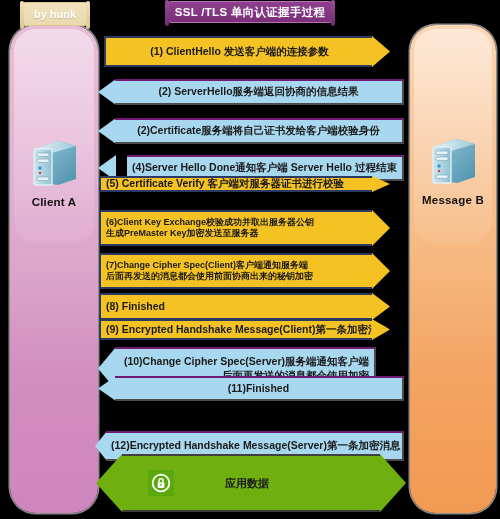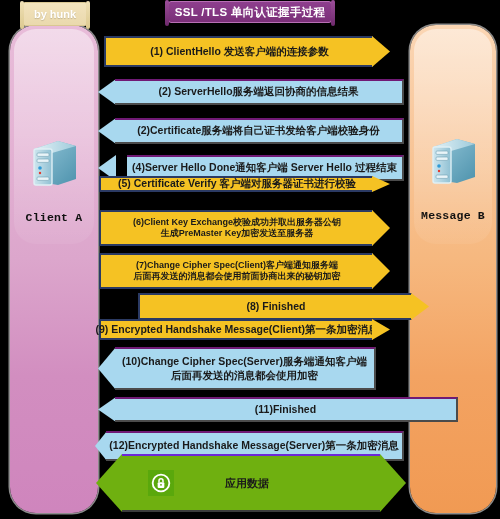--- a/index.html
+++ b/index.html
@@ -37,24 +37,23 @@
   }
 
   
   .node {
     position: absolute; left: 0; right: 0;
     display: flex; flex-direction: column; align-items: center;
   }
   #node-client { top: 110px; }
   #node-server { top: 108px; }
   .node-label {
-    margin-top: 16px;
+    margin-top: 1px;
     font-size: 11.5px; font-weight: bold; color: #111;
     letter-spacing: .2px;
-    font-family: Liberation Mono, monospace;
   }
   .srv { width: 52px; height: 56px; }
 
   
   #byhunk {
     position: absolute; left: 22px; top: 2px;
     width: 66px; height: 24px;
     background: linear-gradient(180deg,#f2e3bd,#ead9ad);
     border: 1px solid #d9c792;
     border-radius: 3px;
@@ -87,21 +86,20 @@
   #title-banner::after{ right:-4px; }
 
   
   .msg { position: absolute; display: flex; align-items: stretch; }
 
   .arrow-body {
     position: relative;
     display: flex; flex-direction: column; justify-content: center;
     flex: 1 1 auto;
     min-width: 0;
-    align-items: center;
   }
   .arrow-head {
     flex: 0 0 auto;
     width: 18px;
     align-self: stretch;
   }
 
   
   .msg.to-right .arrow-body {
     background: #f5c223;
@@ -127,21 +125,21 @@
   .msg.to-left .arrow-head {
     background: #a8d8ef;
     clip-path: polygon(100% 0, 100% 100%, 0 50%);
     margin-right: -1px;
     filter: drop-shadow(1px 0 0 #4b4b4b) drop-shadow(-1px 0 0 #4b4b4b);
   }
 
   
   .msg.bidir .arrow-body {
     background: #6fb010;
-    border-top: 2px solid #6d28d9;
+    border-top: 2px solid #404040;
     border-bottom: 2px solid #3b3b3b;
   }
   .msg.bidir .head-left {
     flex: 0 0 auto; width: 26px; align-self: stretch;
     background: #6fb010;
     clip-path: polygon(100% 0, 100% 100%, 0 50%);
   }
   .msg.bidir .head-right {
     flex: 0 0 auto; width: 26px; align-self: stretch;
     background: #6fb010;
@@ -286,21 +284,21 @@
   </div>
 
   <div class="msg to-right" id="msg-7" style="left:99px; top:253px; width:291px; height:36px;">
     <div class="arrow-body">
       <div class="msg-line lft sm">(7)Change Cipher Spec(Client)客户端通知服务端</div>
       <div class="msg-line lft sm">后面再发送的消息都会使用前面协商出来的秘钥加密</div>
     </div>
     <div class="arrow-head"></div>
   </div>
 
-  <div class="msg to-right" id="msg-8" style="left:99px; top:293px; width:291px; height:27px;margin-left:39px;">
+  <div class="msg to-right" id="msg-8" style="left:99px; top:293px; width:291px; height:27px;">
     <div class="arrow-body">
       <div class="msg-line lft">(8) Finished</div>
     </div>
     <div class="arrow-head"></div>
   </div>
 
   <div class="msg to-right" id="msg-9" style="left:99px; top:319px; width:291px; height:21px;">
     <div class="arrow-body">
       <div class="msg-line lft">(9) Encrypted Handshake Message(Client)第一条加密消息</div>
     </div>
@@ -308,21 +306,21 @@
   </div>
 
   <div class="msg to-left" id="msg-10" style="left:98px; top:347px; width:278px; height:43px;">
     <div class="arrow-head"></div>
     <div class="arrow-body">
       <div class="msg-line rgt">(10)Change Cipher Spec(Server)服务端通知客户端</div>
       <div class="msg-line rgt">后面再发送的消息都会使用加密</div>
     </div>
   </div>
 
-  <div class="msg to-left" id="msg-11" style="left:98px; top:397px; width:360px; height:25px;">
+  <div class="msg to-left" id="msg-11" style="left:98px; top:376px; width:306px; height:25px;">
     <div class="arrow-head"></div>
     <div class="arrow-body">
       <div class="msg-line ctr">(11)Finished</div>
     </div>
   </div>
 
   <div class="msg to-left" id="msg-12" style="left:95px; top:431px; width:309px; height:30px;">
     <div class="arrow-head" style="width:12px;"></div>
     <div class="arrow-body">
       <div class="msg-line ctr">(12)Encrypted Handshake Message(Server)第一条加密消息</div>

